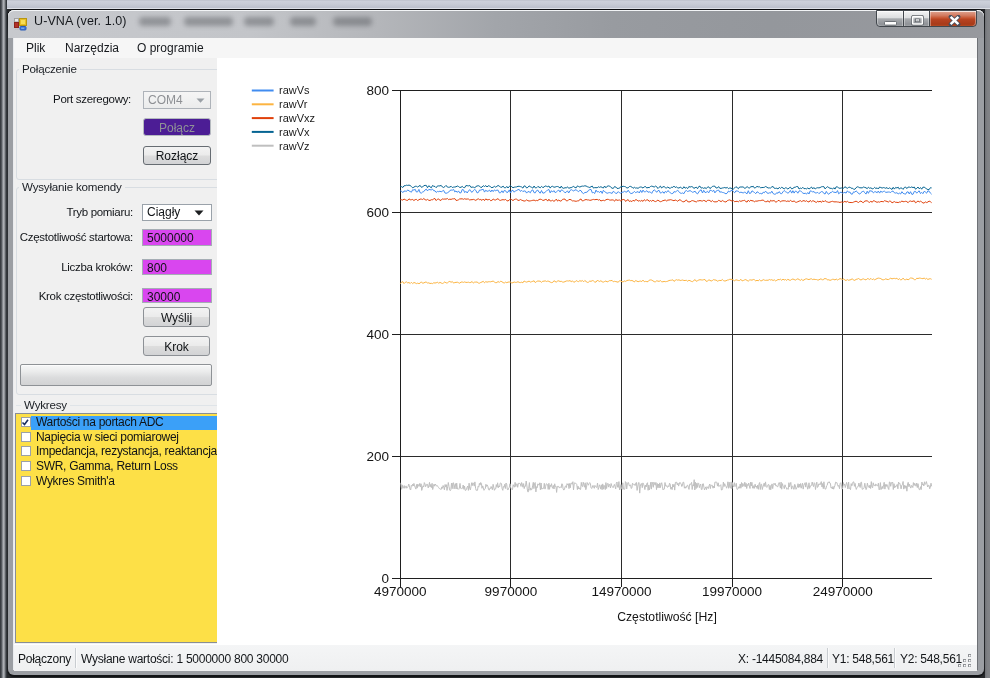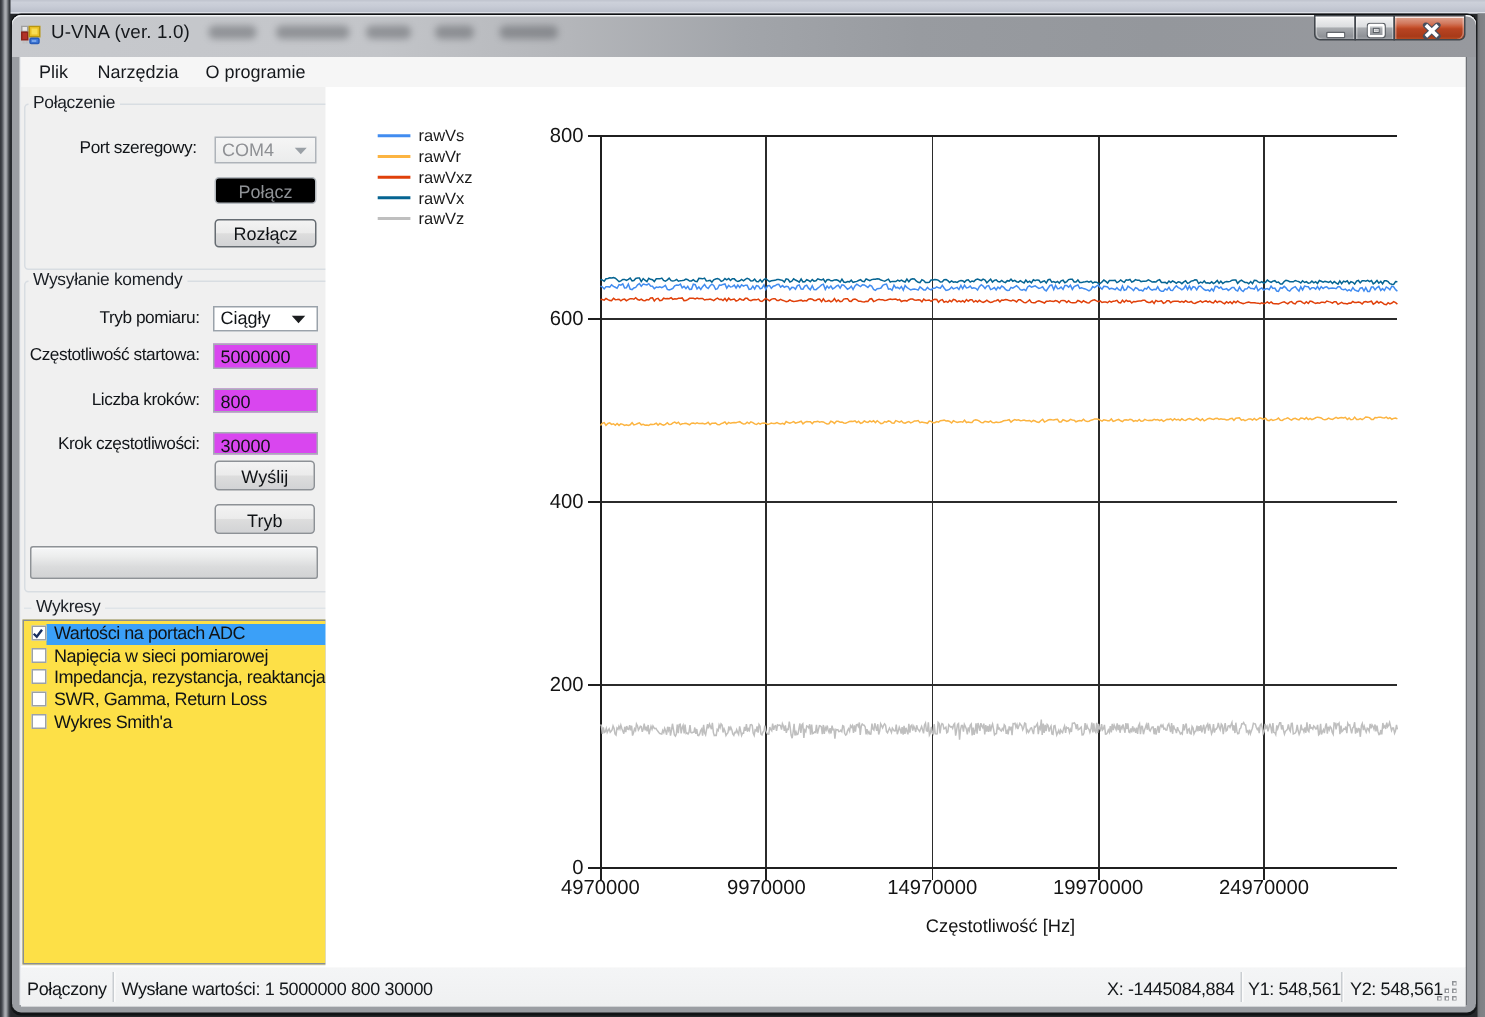--- a/index.html
+++ b/index.html
@@ -29,21 +29,21 @@
 #menubar{left:0;top:0;width:963px;height:20px;background:#f6f6f6}
 .mi{position:absolute;top:3px;font-size:12px;color:#16191d}
 #chart{left:203px;top:20px;width:760px;height:586px;background:#ffffff}
 
 #panel{left:0;top:20px;width:203px;height:586px;background:#f0f0f0}
 .gbox{position:absolute;border:1px solid #d8dde2;border-radius:3px}
 .glabel{position:absolute;background:#f0f0f0;padding:0 3px;font-size:11.6px;letter-spacing:-0.2px;color:#1a1e24}
 .rlabel{position:absolute;font-size:11.5px;letter-spacing:-0.3px;color:#121519;text-align:right;white-space:nowrap}
 .tbox{position:absolute;background:#d946ef;border:1px solid #a5adb4;box-sizing:border-box;font-size:12px;color:#101316;padding:1px 0 0 4px}
 .btn{position:absolute;border:1px solid #8d9196;border-radius:3px;box-sizing:border-box;background:linear-gradient(180deg,#f3f3f3 0%,#ebebeb 48%,#dddddd 52%,#d2d3d5 100%);font-size:12px;color:#101316;text-align:center}
-.btn.dis{border-color:#b5babf;background:#000000;color:#8f9296}
+.btn.dis{border-color:#b5babf;background:#4c1d95;color:#8f9296}
 
 #wlist{left:0.5px;top:355px;width:203px;height:230px;background:#fde047;border:1px solid #888e95;box-sizing:border-box}
 .clrow{position:absolute;left:1px;height:15px;font-size:12px;letter-spacing:-0.3px;color:#101316;white-space:nowrap}
 .clbox{position:absolute;left:4px;top:2px;width:10px;height:10px;background:#fff;border:1px solid #9ba1a8;box-sizing:border-box}
 .cltxt{position:absolute;left:19.5px;top:0px}
 
 #status{left:0px;top:606px;width:963px;height:26px;background:linear-gradient(180deg,#f4f5f6 0%,#eff0f1 100%);border-top:1px solid #ffffff}
 .st{position:absolute;top:7px;font-size:12px;letter-spacing:-0.25px;color:#14171a;white-space:nowrap}
 .stsep{position:absolute;top:3px;height:20px;width:1px;background:#c9cdd1;box-shadow:1px 0 0 #fbfbfb}
 </style></head>
@@ -128,21 +128,21 @@
             <path d="M0.5 0.5 L9.5 0.5 L5 5.5 Z" fill="#1c1e20"></path>
           </svg>
       </div>
       <div class="rlabel" style="right:84px;top:173px">Częstotliwość startowa:</div>
       <div class="tbox" style="left:128px;top:171px;width:70px;height:16.5px">5000000</div>
       <div class="rlabel" style="right:84px;top:202.5px">Liczba kroków:</div>
       <div class="tbox" style="left:128px;top:200.5px;width:70px;height:16px">800</div>
       <div class="rlabel" style="right:84px;top:231.5px">Krok częstotliwości:</div>
       <div class="tbox" style="left:128px;top:229.5px;width:70px;height:15.5px">30000</div>
       <div class="btn" style="left:129px;top:249px;width:67px;height:20px;padding-top:3px">Wyślij</div>
-      <div class="btn" style="left:129px;top:278px;width:67px;height:20px;padding-top:3px">Tryb</div>
+      <div class="btn" style="left:129px;top:278px;width:67px;height:20px;padding-top:3px">Krok</div>
       <div class="abs" style="left:6px;top:306px;width:191.5px;height:21.5px;border:1px solid #8e9296;border-radius:2px;box-sizing:border-box;background:linear-gradient(180deg,#f6f7f8 0%,#eceded 30%,#dadbdc 65%,#d2d3d4 100%);box-shadow:inset 0 1px 0 #fcfcfc"></div>
 
       <div class="abs" style="left:2px;top:346.5px;width:202px;height:1px;background:#dfe4e8"></div>
       <div class="glabel" style="left:7px;top:340px">Wykresy</div>
       <div class="abs" id="wlist">
         <div class="clrow" style="top:1px;width:200px">
           <div class="abs" style="left:14px;top:0.8px;width:188px;height:14.6px;background:#3ba0f8"></div>
           <div class="clbox">
               <svg width="9" height="9" viewBox="0 0 9 9" style="position:absolute;left:-0.5px;top:-0.5px">
                 <path d="M1.5 4.5 L3.5 6.5 L7 1.8" fill="none" stroke="#1a2f5e" stroke-width="1.6"></path>

